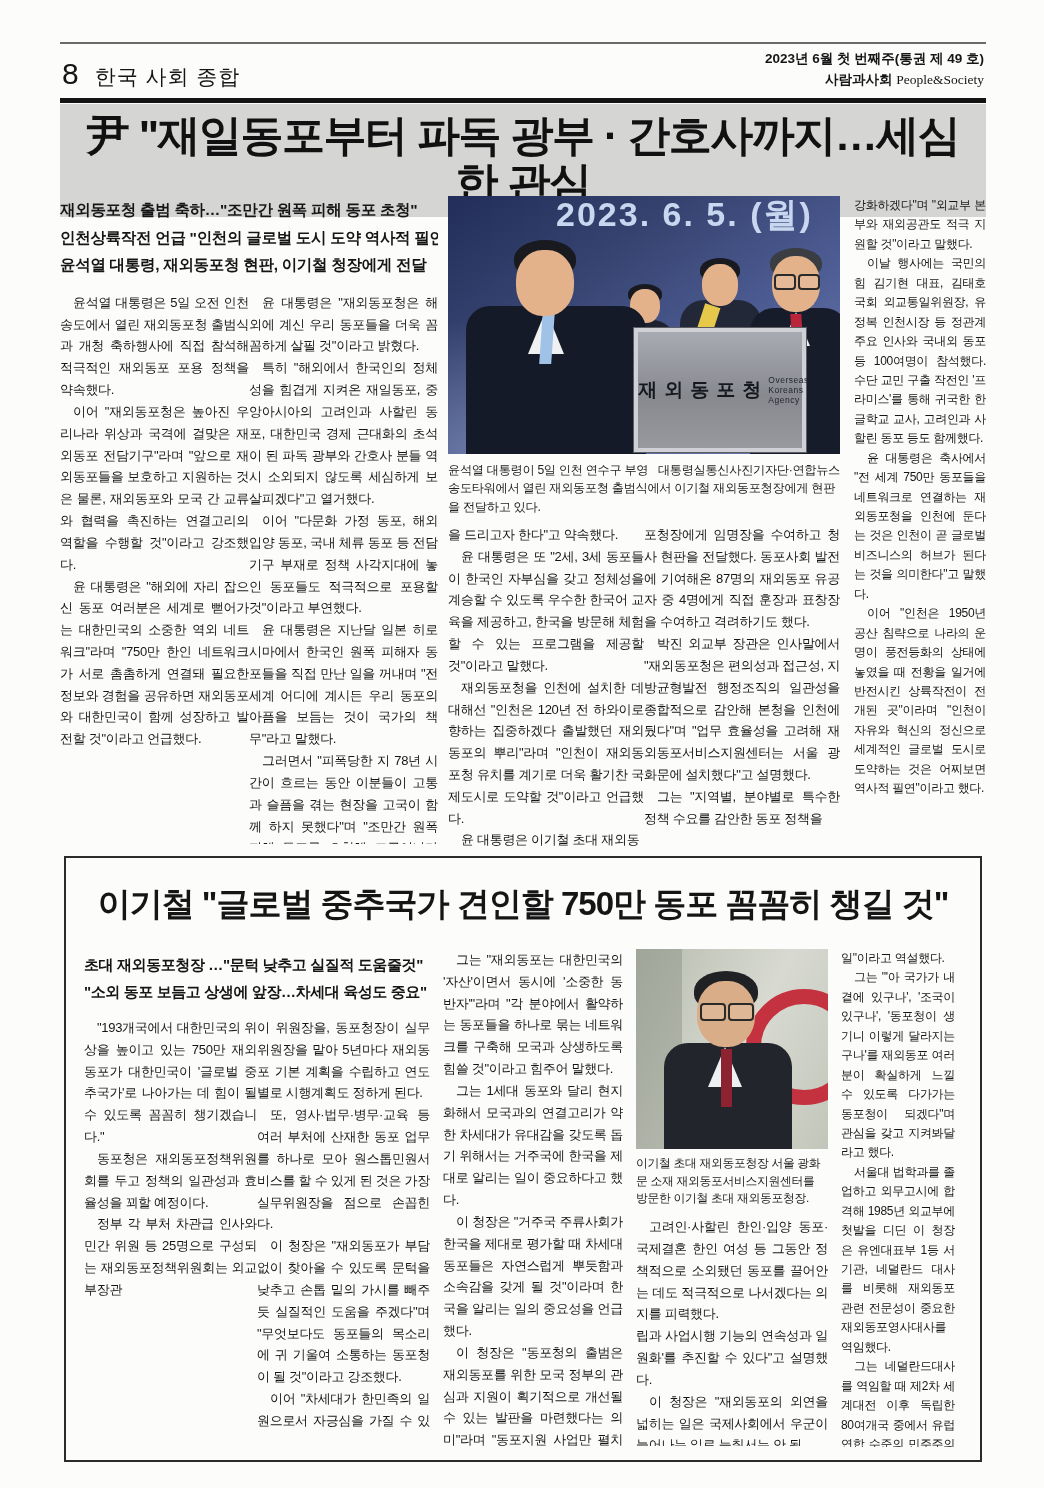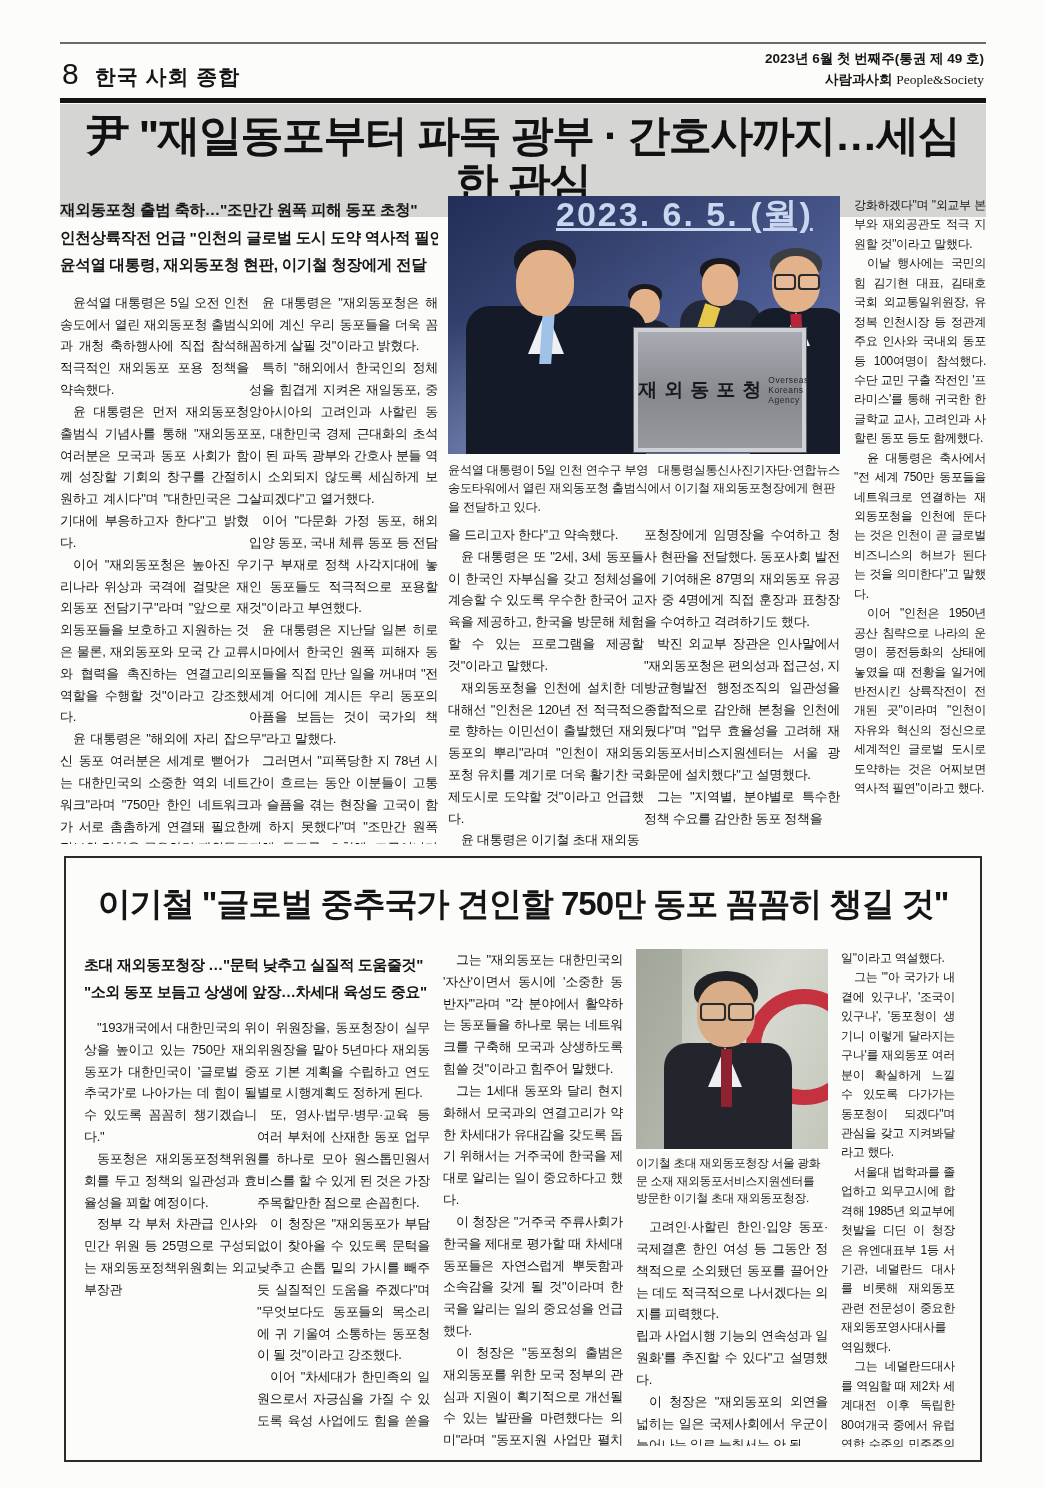--- a/index.html
+++ b/index.html
@@ -10,21 +10,21 @@
     color:#151515;
   }
   .page { position:relative; width:1044px; height:1488px; background:#fcfcfa; overflow:hidden; }
 
   
   .masthead { position:absolute; left:60px; width:926px; top:42px; }
   .rule-top { border-top:2px solid #6a6a6a; }
   .mast-row { display:flex; justify-content:space-between; align-items:flex-end; padding:5px 2px 7px 2px; }
   .mast-left { display:flex; align-items:baseline; }
   .page-num { font-size:30px; font-weight:normal; }
-  .section-title { font-size:21px; font-weight:bold; margin-left:16px; letter-spacing:1px; }
+  .section-title { font-size:21px; font-weight:normal; margin-left:16px; letter-spacing:1px; }
   .mast-right { text-align:right; font-size:13.5px; font-weight:bold; line-height:1.55; }
   .mast-right .en { font-family:"Liberation Serif","DejaVu Serif",serif; font-weight:normal; }
   .rule-thick { border-top:5px solid #141414; }
 
   
   .headline1 { position:absolute; left:60px; width:926px; top:104px; margin:0; text-align:center; }
   .headline1 .hl-bg {
     display:inline-block; background:#d5d5d4; padding:8px 16px 10px 16px;
     font-size:43px; font-weight:bold; letter-spacing:-1.5px; line-height:1.1; color:#111;
   }
@@ -46,21 +46,21 @@
   .para.flush { text-indent:0; }
 
   
   .photo1 {
     position:relative; width:392px; height:258px; overflow:hidden;
     background:linear-gradient(145deg,#222e58 0%,#35426f 30%,#4c5b92 62%,#7080b2 100%);
   }
   .p1-glow { position:absolute; left:-30px; bottom:-40px; width:260px; height:180px;
     background:radial-gradient(ellipse at 30% 80%, rgba(190,205,240,0.35), rgba(190,205,240,0) 70%); }
   .p1-date { position:absolute; top:-4px; left:108px; font-size:34px; font-weight:bold;
-    color:#c9d6ef; letter-spacing:2px; white-space:nowrap;text-decoration:underline; }
+    color:#c9d6ef; letter-spacing:2px; white-space:nowrap; }
 
   .person { position:absolute; }
   .face { position:absolute; background:#e3b18a; border-radius:46%; }
   .hair { position:absolute; background:#181a20; border-radius:50% 50% 42% 42%; }
   .suit { position:absolute; background:#151a28; border-radius:24px 24px 0 0; }
   .shirt { position:absolute; background:#eef0f2; clip-path:polygon(50% 0,0 100%,100% 100%); }
   .tie { position:absolute; }
   .glasses { position:absolute; border:2px solid #2a2a2a; border-radius:4px; background:rgba(255,255,255,0.12); }
 
   
@@ -168,21 +168,20 @@
 
     <div class="a1-left">
       <div class="subhead">
         <div>재외동포청 출범 축하…"조만간 원폭 피해 동포 초청"</div>
         <div>인천상륙작전 언급 "인천의 글로벌 도시 도약 역사적 필연"</div>
         <div>윤석열 대통령, 재외동포청 현판, 이기철 청장에게 전달</div>
       </div>
       <div class="two-col">
         <div class="col">
             <p class="para">윤석열 대통령은 5일 오전 인천 송도에서 열린 재외동포청 출범식과 개청 축하행사에 직접 참석해 적극적인 재외동포 포용 정책을 약속했다.</p>
-            <p class="para">윤 대통령은 먼저 재외동포청 출범식 기념사를 통해 "재외동포 여러분은 모국과 동포 사회가 함께 성장할 기회의 창구를 간절히 원하고 계시다"며 "대한민국은 그 기대에 부응하고자 한다"고 밝혔다.</p>
             <p class="para">이어 "재외동포청은 높아진 우리나라 위상과 국격에 걸맞은 재외동포 전담기구"라며 "앞으로 재외동포들을 보호하고 지원하는 것은 물론, 재외동포와 모국 간 교류와 협력을 촉진하는 연결고리의 역할을 수행할 것"이라고 강조했다.</p>
             <p class="para">윤 대통령은 "해외에 자리 잡으신 동포 여러분은 세계로 뻗어가는 대한민국의 소중한 역외 네트워크"라며 "750만 한인 네트워크가 서로 촘촘하게 연결돼 필요한 정보와 경험을 공유하면 재외동포와 대한민국이 함께 성장하고 발전할 것"이라고 언급했다.</p>
           </div>
         <div class="col">
             <p class="para">윤 대통령은 "재외동포청은 해외에 계신 우리 동포들을 더욱 꼼꼼하게 살필 것"이라고 밝혔다.</p>
             <p class="para">특히 "해외에서 한국인의 정체성을 힘겹게 지켜온 재일동포, 중앙아시아의 고려인과 사할린 동포, 대한민국 경제 근대화의 초석이 된 파독 광부와 간호사 분들 역시 소외되지 않도록 세심하게 보살피겠다"고 열거했다.</p>
             <p class="para">이어 "다문화 가정 동포, 해외 입양 동포, 국내 체류 동포 등 전담기구 부재로 정책 사각지대에 놓인 동포들도 적극적으로 포용할 것"이라고 부연했다.</p>
             <p class="para">윤 대통령은 지난달 일본 히로시마에서 한국인 원폭 피해자 동포들을 직접 만난 일을 꺼내며 "전 세계 어디에 계시든 우리 동포의 아픔을 보듬는 것이 국가의 책무"라고 말했다.</p>
             <p class="para">그러면서 "피폭당한 지 78년 시간이 흐르는 동안 이분들이 고통과 슬픔을 겪는 현장을 고국이 함께 하지 못했다"며 "조만간 원폭 피해 동포를 초청해 조금이나마 위안</p>
           </div>
@@ -234,21 +233,21 @@
 
       <div class="caption1">
         <span class="credit">대통령실통신사진기자단·연합뉴스</span>
         <span>윤석열 대통령이 5일 인천 연수구 부영송도타워에서 열린 재외동포청 출범식에서 이기철 재외동포청장에게 현판을 전달하고 있다.</span>
       </div>
 
       <div class="two-col">
         <div class="col">
             <p class="para flush">을 드리고자 한다"고 약속했다.</p>
             <p class="para">윤 대통령은 또 "2세, 3세 동포들이 한국인 자부심을 갖고 정체성을 계승할 수 있도록 우수한 한국어 교육을 제공하고, 한국을 방문해 체험할 수 있는 프로그램을 제공할 것"이라고 말했다.</p>
-            <p class="para">재외동포청을 인천에 설치한 데 대해선 "인천은 120년 전 적극적으로 향하는 이민선이 출발했던 재외동포의 뿌리"라며 "인천이 재외동포청 유치를 계기로 더욱 활기찬 국제도시로 도약할 것"이라고 언급했다.</p>
+            <p class="para">재외동포청을 인천에 설치한 데 대해선 "인천은 120년 전 하와이로 향하는 집중하겠다 출발했던 재외동포의 뿌리"라며 "인천이 재외동포청 유치를 계기로 더욱 활기찬 국제도시로 도약할 것"이라고 언급했다.</p>
             <p class="para">윤 대통령은 이기철 초대 재외동</p>
           </div>
         <div class="col">
             <p class="para flush">포청장에게 임명장을 수여하고 청사 현판을 전달했다. 동포사회 발전에 기여해온 87명의 재외동포 유공자 중 4명에게 직접 훈장과 표창장을 수여하고 격려하기도 했다.</p>
             <p class="para">박진 외교부 장관은 인사말에서 "재외동포청은 편의성과 접근성, 지방균형발전 행정조직의 일관성을 종합적으로 감안해 본청을 인천에 뒀다"며 "업무 효율성을 고려해 재외동포서비스지원센터는 서울 광화문에 설치했다"고 설명했다.</p>
             <p class="para">그는 "지역별, 분야별로 특수한 정책 수요를 감안한 동포 정책을</p>
           </div>
       </div>
     </div>
 
@@ -270,21 +269,21 @@
           <div>"소외 동포 보듬고 상생에 앞장…차세대 육성도 중요"</div>
         </div>
         <div class="two-col">
           <div class="col">
               <p class="para">"193개국에서 대한민국의 위상을 높이고 있는 750만 재외동포가 대한민국이 '글로벌 중추국가'로 나아가는 데 힘이 될 수 있도록 꼼꼼히 챙기겠습니다."</p>
               <p class="para">동포청은 재외동포정책위원회를 두고 정책의 일관성과 효율성을 꾀할 예정이다.</p>
               <p class="para">정부 각 부처 차관급 인사와 민간 위원 등 25명으로 구성되는 재외동포정책위원회는 외교부장관</p>
             </div>
           <div class="col">
               <p class="para flush">이 위원장을, 동포청장이 실무위원장을 맡아 5년마다 재외동포 기본 계획을 수립하고 연도별로 시행계획도 정하게 된다.</p>
-              <p class="para">또, 영사·법무·병무·교육 등 여러 부처에 산재한 동포 업무를 하나로 모아 원스톱민원서비스를 할 수 있게 된 것은 가장 주목할만한 점으로 손꼽힌다.</p>
+              <p class="para">또, 영사·법무·병무·교육 등 여러 부처에 산재한 동포 업무를 하나로 모아 원스톱민원서비스를 할 수 있게 된 것은 가장 실무위원장을 점으로 손꼽힌다.</p>
               <p class="para">이 청장은 "재외동포가 부담 없이 찾아올 수 있도록 문턱을 낮추고 손톱 밑의 가시를 빼주듯 실질적인 도움을 주겠다"며 "무엇보다도 동포들의 목소리에 귀 기울여 소통하는 동포청이 될 것"이라고 강조했다.</p>
               <p class="para">이어 "차세대가 한민족의 일원으로서 자긍심을 가질 수 있도록 육성 사업에도 힘을 쏟을 것"이라고 말했다.</p>
             </div>
         </div>
       </div>
 
       <div class="a2-col3 col">
           <p class="para">그는 "재외동포는 대한민국의 '자산'이면서 동시에 '소중한 동반자'"라며 "각 분야에서 활약하는 동포들을 하나로 묶는 네트워크를 구축해 모국과 상생하도록 힘쓸 것"이라고 힘주어 말했다.</p>
           <p class="para">그는 1세대 동포와 달리 현지화해서 모국과의 연결고리가 약한 차세대가 유대감을 갖도록 돕기 위해서는 거주국에 한국을 제대로 알리는 일이 중요하다고 했다.</p>
           <p class="para">이 청장은 "거주국 주류사회가 한국을 제대로 평가할 때 차세대 동포들은 자연스럽게 뿌듯함과 소속감을 갖게 될 것"이라며 한국을 알리는 일의 중요성을 언급했다.</p>

